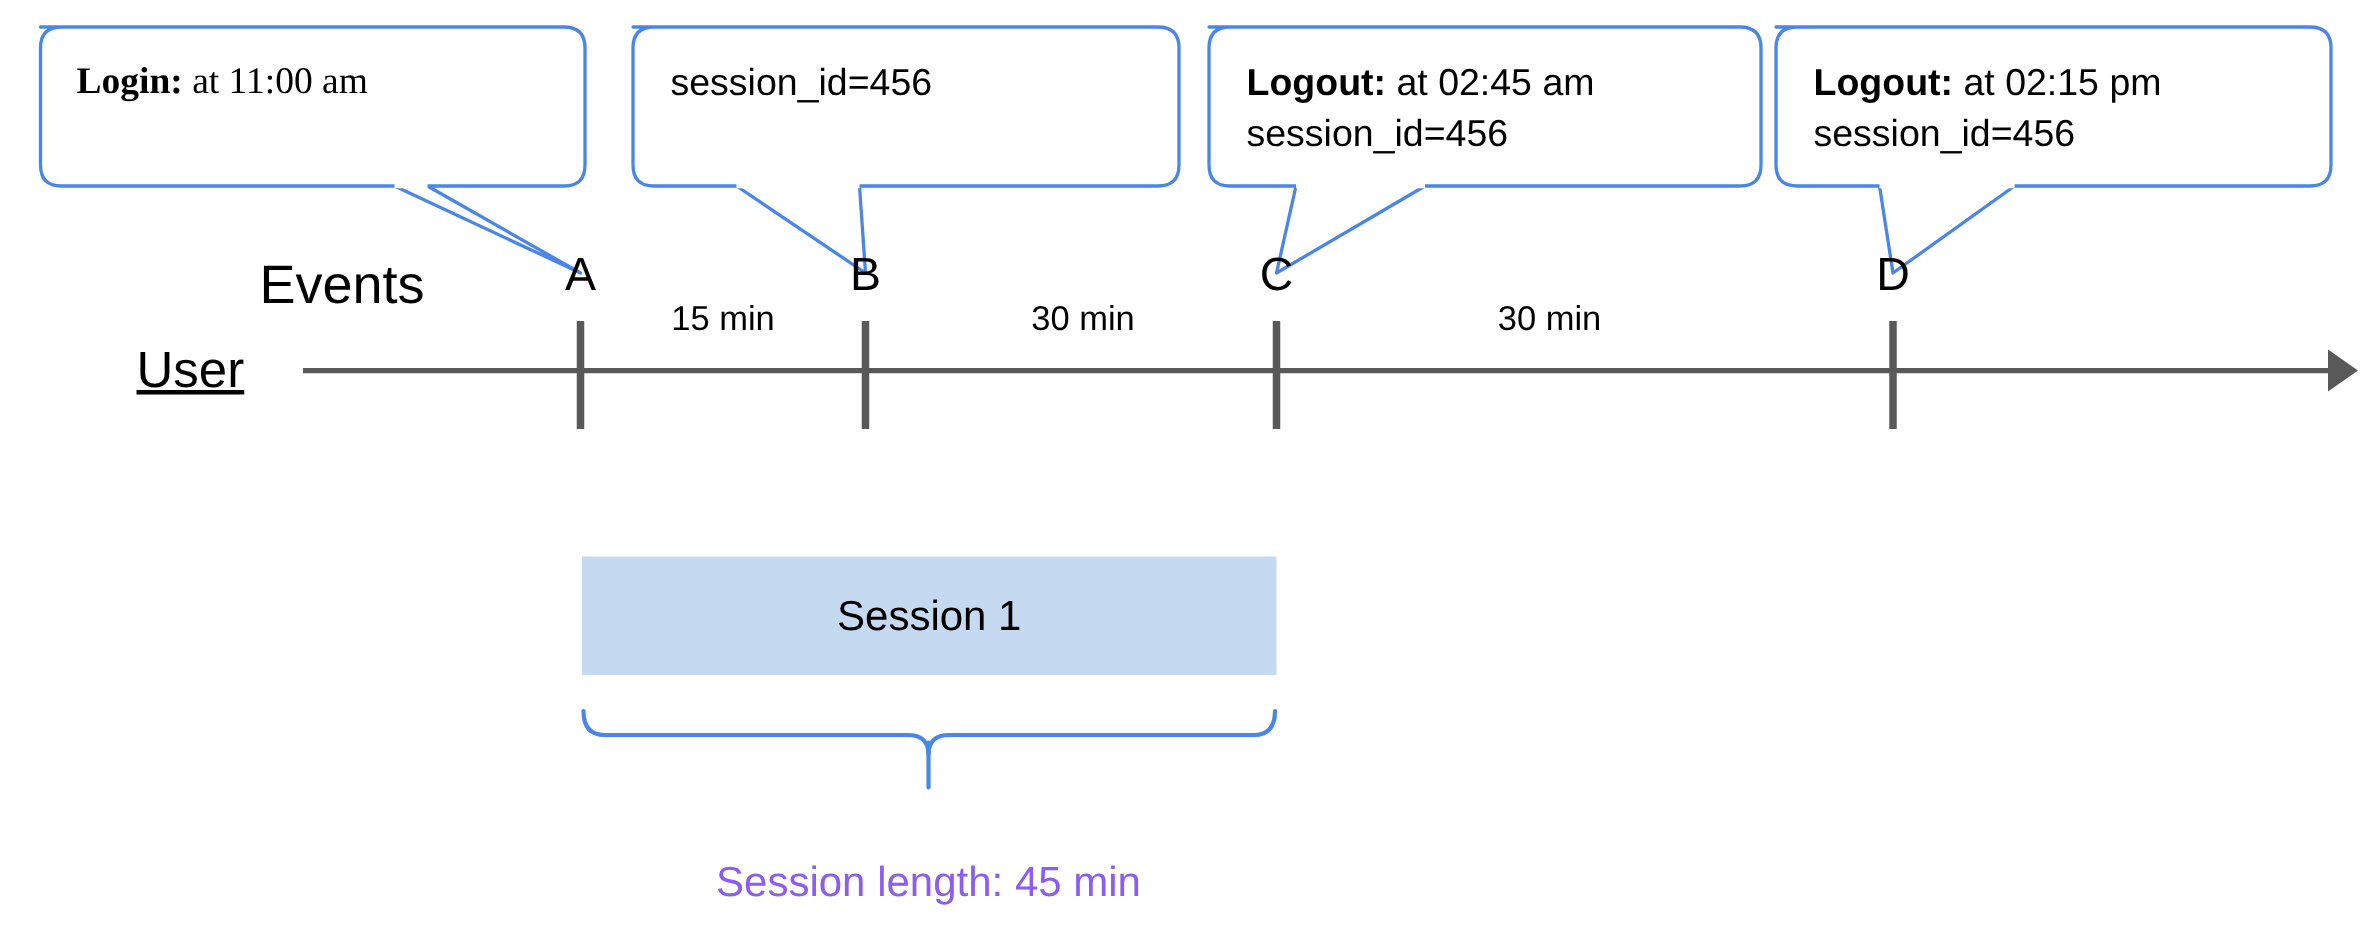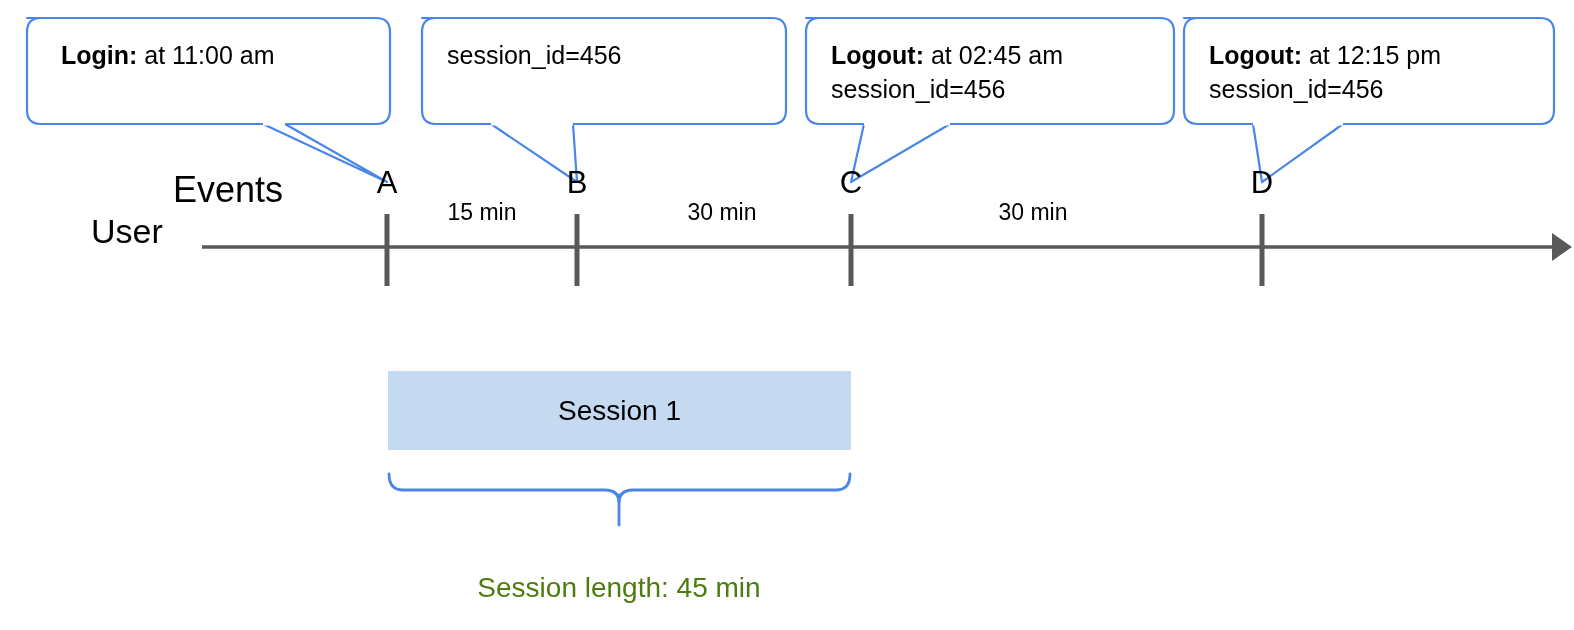--- a/index.html
+++ b/index.html
@@ -67,21 +67,21 @@
     position: absolute;
     display: flex;
     align-items: center;
     justify-content: center;
     font-size: 28px;
     color: #000000;
   }
   .session-caption {
     position: absolute;
     font-size: 28px;
-    color: #4d7c0f;
+    color: #8b5cf6;
     text-align: left;
     transform: translateX(-50%);
     white-space: nowrap;
   }
 </style>
 </head>
 <body>
 
 <div id="diagram-root">
 
@@ -127,47 +127,47 @@
                L 605 490
                Q 619 490 619 503
                Q 619 490 633 490
                L 836 490
                Q 850 490 850 474" fill="none" stroke="#4a86e8" stroke-width="2.8" stroke-linecap="round"></path>
       <path d="M 619 495 L 619 525" stroke="#4a86e8" stroke-width="2.8" stroke-linecap="round"></path>
     </g>
 
   </svg>
 
-  <div class="callout-text" style="left:61px; top:38px;">
+  <div class="callout-text" style="left:51px; top:38px;font-family:Liberation Serif, serif;">
     <div>
       <span class="lead">Login:</span><span> at 11:00 am</span>
     </div>
   </div>
 
   <div class="callout-text" style="left:447px; top:38px;">
     <div>session_id=456</div>
   </div>
 
   <div class="callout-text" style="left:831px; top:38px;">
     <div>
       <span class="lead">Logout:</span><span> at 02:45 am</span>
     </div>
     <div>session_id=456</div>
   </div>
 
   <div class="callout-text" style="left:1209px; top:38px;">
     <div>
-      <span class="lead">Logout:</span><span> at 12:15 pm</span>
+      <span class="lead">Logout:</span><span> at 02:15 pm</span>
     </div>
     <div>session_id=456</div>
   </div>
 
   <div class="axis-label lane-title-events" style="left:173px; top:169px;">Events</div>
 
-  <div class="axis-label lane-title-user" style="left:91px; top:212px;">User</div>
+  <div class="axis-label lane-title-user" style="left:91px; top:228px;text-decoration:underline;">User</div>
 
   <div class="event-letter" style="left:387px; top:165px;">A</div>
   <div class="event-letter" style="left:577px; top:165px;">B</div>
   <div class="event-letter" style="left:851px; top:165px;">C</div>
   <div class="event-letter" style="left:1262px; top:165px;">D</div>
 
   <div class="duration-label" style="left:482px; top:199px;">15 min</div>
   <div class="duration-label" style="left:722px; top:199px;">30 min</div>
   <div class="duration-label" style="left:1033px; top:199px;">30 min</div>
 

